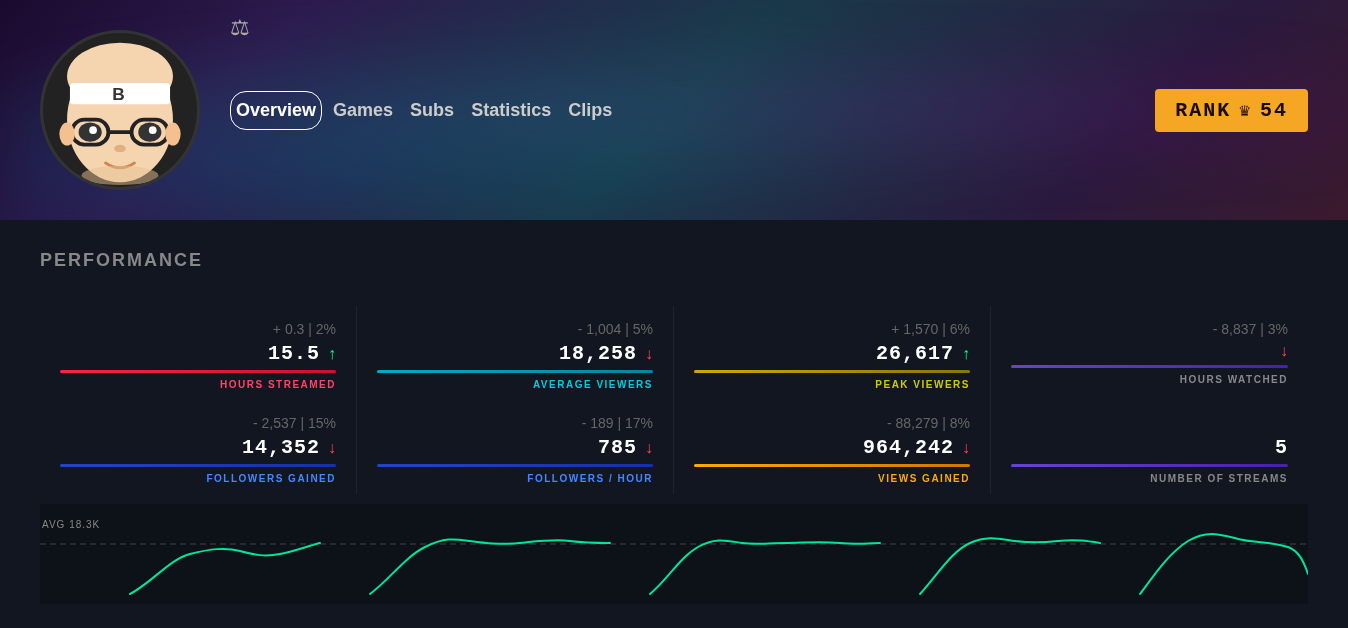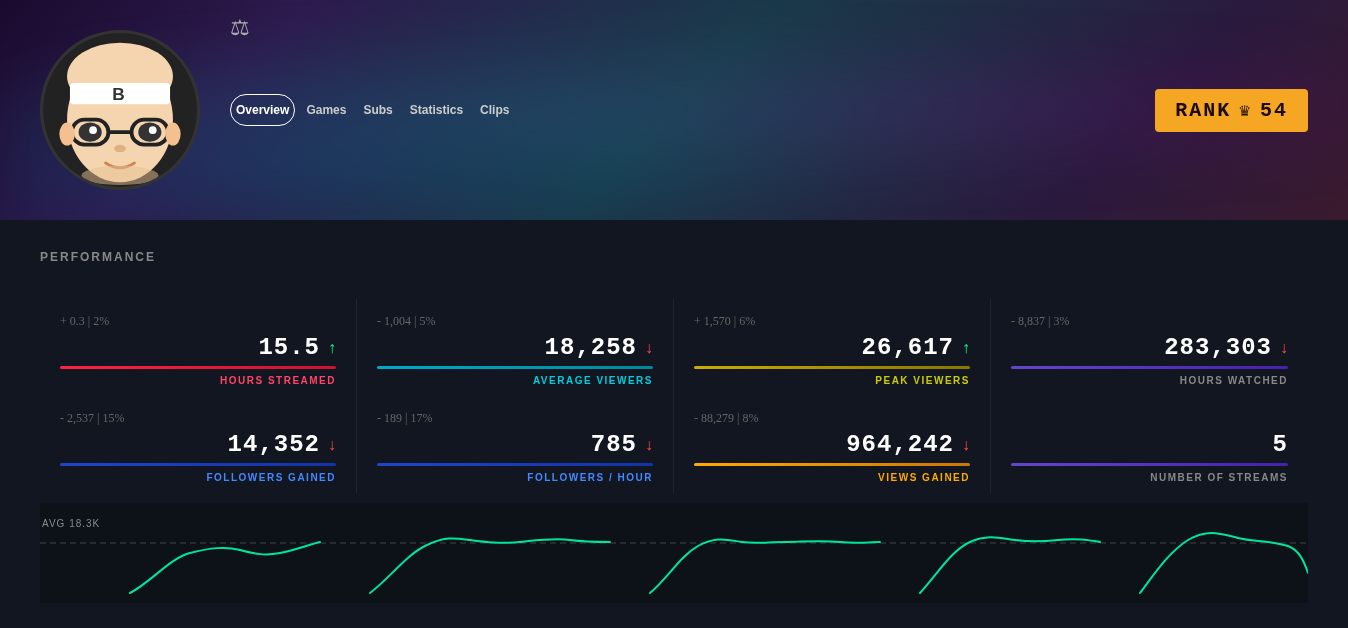--- a/index.html
+++ b/index.html
@@ -71,21 +71,21 @@
       text-transform: uppercase;
       margin-bottom: 20px;
     }
     .nav-tabs {
       display: flex;
       gap: 5px;
     }
     .nav-tab {
       padding: 8px 5px;
       border-radius: 16px;
-      font-size: 12px;
+      font-size: 18px;
       font-weight: 600;
       cursor: pointer;
       border: 1px solid transparent;
       color: #ccc;
       background: transparent;
       transition: all 0.2s;
     }
     .nav-tab.active {
       background: transparent;
       border: 1px solid #fff;
@@ -112,21 +112,21 @@
     }
 
     
     .main-content {
       background: #111620;
       padding: 30px 40px;
     }
 
     
     .section-title {
-      font-size: 12px;
+      font-size: 18px;
       font-weight: 700;
       letter-spacing: 2px;
       color: #888;
       margin-bottom: 20px;
       text-transform: uppercase;
     }
 
     .perf-header {
       display: flex;
       justify-content: space-between;
@@ -160,35 +160,35 @@
     .stat-card {
       padding: 15px 20px 10px;
       border-right: 1px solid #1e2530;
       position: relative;
     }
     .stat-card:last-child {
       border-right: none;
     }
 
     .stat-change {
-      font-size: 12px;
+      font-size: 14px;
       color: #666;
       margin-bottom: 5px;
-      font-family: Liberation Serif, serif;
+      text-align: right;
     }
 
     .stat-value-row {
       display: flex;
       align-items: center;
       justify-content: flex-end;
       gap: 8px;
       margin-bottom: 5px;
     }
     .stat-value {
-      font-size: 24px;
+      font-size: 20px;
       font-weight: 700;
       color: #fff;
       letter-spacing: 1px;
       font-family: 'Courier New', monospace;
     }
     .arrow-up {
       color: #00ff88;
       font-size: 16px;
     }
     .arrow-down {
@@ -341,21 +341,20 @@
         <div class="stat-value">26,617</div>
         <span class="arrow-up">↑</span>
       </div>
       <div class="stat-bar bar-yellow"></div>
       <div class="stat-label label-yellow">PEAK VIEWERS</div>
     </div>
 
     <div class="stat-card">
       <div class="stat-change">- 8,837 | 3%</div>
       <div class="stat-value-row">
-        <div class="stat-value">283,303</div>
         <span class="arrow-down">↓</span>
       </div>
       <div class="stat-bar bar-purple"></div>
       <div class="stat-label label-gray">HOURS WATCHED</div>
     </div>
 
   </div>
 
   <div class="stats-grid-2">
 

